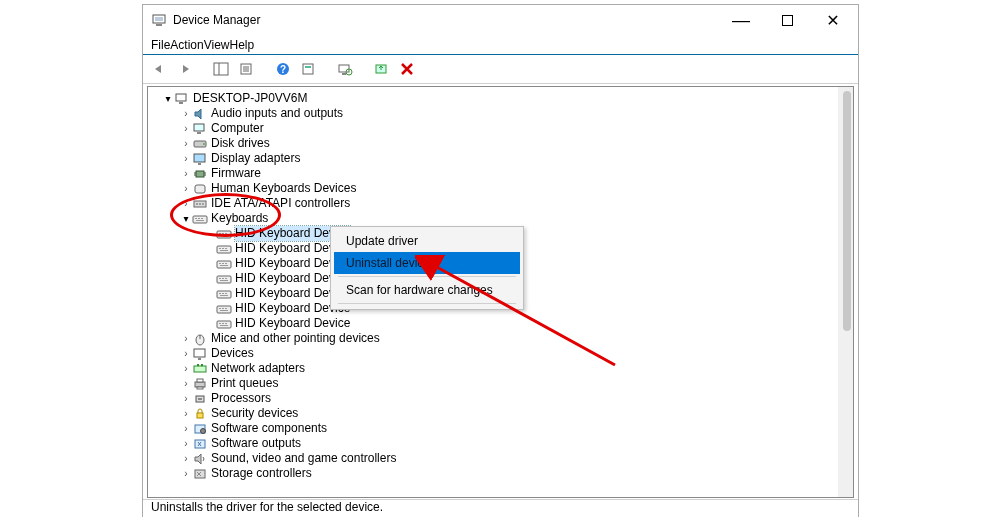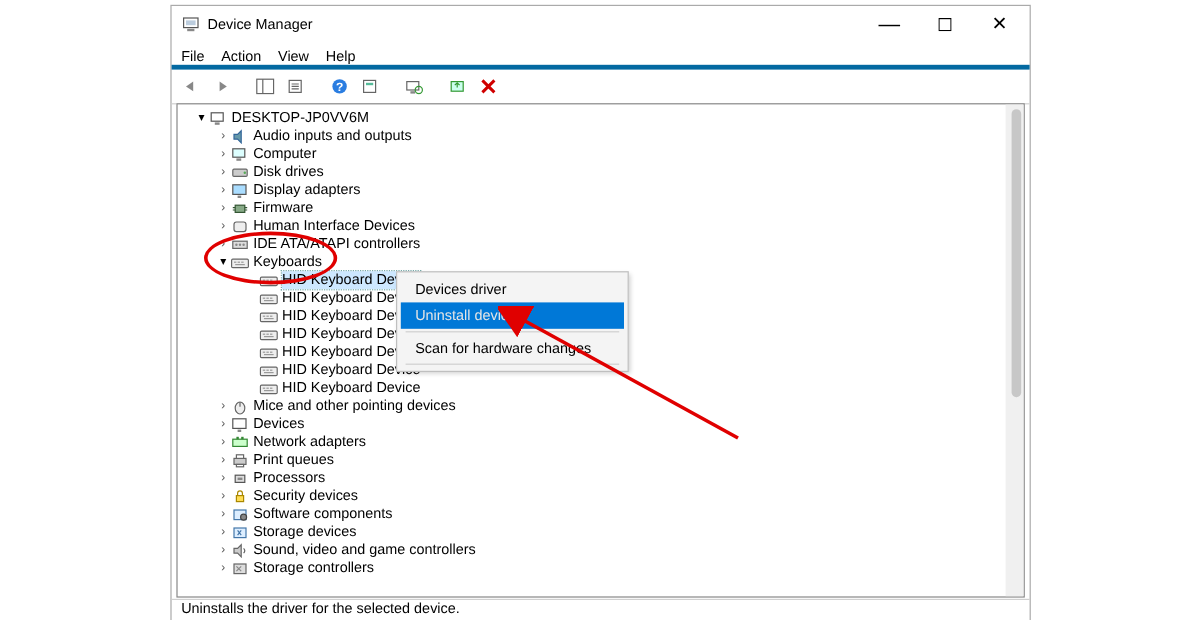--- a/index.html
+++ b/index.html
@@ -6,41 +6,41 @@
 .window{position:absolute;left:142px;top:4px;width:717px;height:517px;background:#fff;border:1px solid #aaa;box-sizing:border-box}
 .titlebar{height:30px;display:flex;align-items:center;padding:0 2px}
 .titlebar .app-icon{width:16px;height:16px;margin:0 6px;display:flex;align-items:center;justify-content:center}
 .titlebar .title{flex:0 0 auto;font-size:12px}
 .titlebar .spacer{flex:1}
 .win-btns{display:flex;height:30px}
 .win-btn{width:46px;height:30px;display:flex;align-items:center;justify-content:center;font-family:Arial,sans-serif}
 .win-btn.min{font-size:18px;line-height:0}
 .win-btn.max{font-size:11px}
 .win-btn.close{font-size:16px}
-.menubar{height:19px;display:flex;align-items:flex-end;padding:0 8px;gap:14px;border-bottom:4px solid #0369a1}
+.menubar{height:19px;display:flex;align-items:center;padding:0 8px;border-bottom:1px solid #0369a1}
 .menubar span{font-size:12px}
 .toolbar{height:28px;display:flex;align-items:center;padding:0 4px;border-bottom:1px solid #d0d0d0;gap:2px}
 .tbtn{width:22px;height:22px;display:flex;align-items:center;justify-content:center;border:1px solid transparent;border-radius:2px}
 .tbtn.sep{width:6px}
 .tree{position:absolute;left:4px;right:4px;top:81px;bottom:22px;border:1px solid #888;background:#fff;overflow:hidden}
 .tree-inner{position:absolute;left:0;right:15px;top:0;bottom:0;overflow:hidden;padding:4px 0}
 .row{display:flex;align-items:center;height:15px;line-height:15px;white-space:nowrap}
 .row .caret{width:12px;text-align:center;color:#555;font-size:10px;display:inline-block}
 .row .caret.open{color:#000}
 .row .icon{width:16px;height:14px;display:inline-flex;align-items:center;justify-content:center;margin-right:3px}
 .row.sel .label{background:#cde8ff;outline:1px dotted #7aa;}
 .indent1{padding-left:14px}
 .indent2{padding-left:32px}
 .indent3{padding-left:56px}
 .scroll-track{position:absolute;right:0;top:0;bottom:0;width:15px;background:#f0f0f0}
 .scroll-thumb{position:absolute;right:2px;top:4px;width:8px;height:240px;background:#c7c7c7;border-radius:4px}
 .status{position:absolute;left:0;right:0;bottom:0;height:20px;border-top:1px solid #d0d0d0;display:flex;align-items:flex-start;padding:0 8px;font-size:12px}
 .ctx{position:absolute;left:330px;top:226px;width:186px;background:#f4f4f4;border:1px solid #bfbfbf;box-shadow:2px 2px 4px rgba(0,0,0,.2);padding:3px}
 .ctx .item{height:22px;display:flex;align-items:center;padding:0 12px;font-size:12px}
-.ctx .item.hi{background:#0078d7;color:#e5e5e5}
+.ctx .item.hi{background:#0078d7;color:#0f172a}
 .ctx .item.bold{font-weight:600}
 .ctx hr{border:none;border-top:1px solid #d0d0d0;margin:2px 4px}
 .annot-ellipse{position:absolute;left:170px;top:193px;width:105px;height:38px;border:3px solid #e00000;border-radius:50%;pointer-events:none}
 .annot-arrow{position:absolute;pointer-events:none}
 svg{display:block}
 </style>
 </head>
 <body>
 
 <div class="window">
@@ -198,21 +198,21 @@
           </span>
           <span class="label">Firmware</span>
         </div>
         <div class="row indent2">
           <span class="caret">›</span>
           <span class="icon">
             <svg width="16" height="14" viewBox="0 0 16 14">
               <rect x="3" y="3" width="10" height="8" rx="2" fill="#eee" stroke="#666"></rect>
             </svg>
           </span>
-          <span class="label">Human Interface Devices</span>
+          <span class="label">Human Keyboards Devices</span>
         </div>
         <div class="row indent2">
           <span class="caret">›</span>
           <span class="icon">
             <svg width="16" height="14" viewBox="0 0 16 14">
               <rect x="2" y="4" width="12" height="6" fill="#ddd" stroke="#666"></rect>
               <circle cx="5" cy="7" r="1" fill="#888"></circle>
               <circle cx="8" cy="7" r="1" fill="#888"></circle>
               <circle cx="11" cy="7" r="1" fill="#888"></circle>
             </svg>
@@ -396,21 +396,21 @@
           <span class="label">Software components</span>
         </div>
         <div class="row indent2">
           <span class="caret">›</span>
           <span class="icon">
             <svg width="16" height="14" viewBox="0 0 16 14">
               <rect x="3" y="3" width="10" height="8" fill="#def" stroke="#47a"></rect>
               <path d="M6 5 L9 9 M9 5 L6 9" stroke="#47a"></path>
             </svg>
           </span>
-          <span class="label">Storage devices</span>
+          <span class="label">Software outputs</span>
         </div>
         <div class="row indent2">
           <span class="caret">›</span>
           <span class="icon">
             <svg width="16" height="14" viewBox="0 0 16 14">
               <path d="M3 5 L6 5 L9 2 L9 12 L6 9 L3 9 Z" fill="#ccc" stroke="#666"></path>
               <path d="M11 5 Q13 7 11 9" fill="none" stroke="#666"></path>
             </svg>
           </span>
           <span class="label">Sound, video and game controllers</span>
@@ -431,21 +431,21 @@
       </div>
   </div>
 
   <div class="status">
     <span>Uninstalls the driver for the selected device.</span>
   </div>
 
 </div>
 
 <div class="ctx">
-  <div class="item">Devices driver</div>
+  <div class="item">Update driver</div>
   <div class="item hi">Uninstall device</div>
   <hr>
   <div class="item">Scan for hardware changes</div>
   <hr>
 </div>
 
 <div class="annot-ellipse"></div>
 <svg class="annot-arrow" style="left:415px;top:255px" width="210" height="120">
   <defs>
       <marker id="ah" markerWidth="12" markerHeight="12" refX="2" refY="5" orient="auto">

